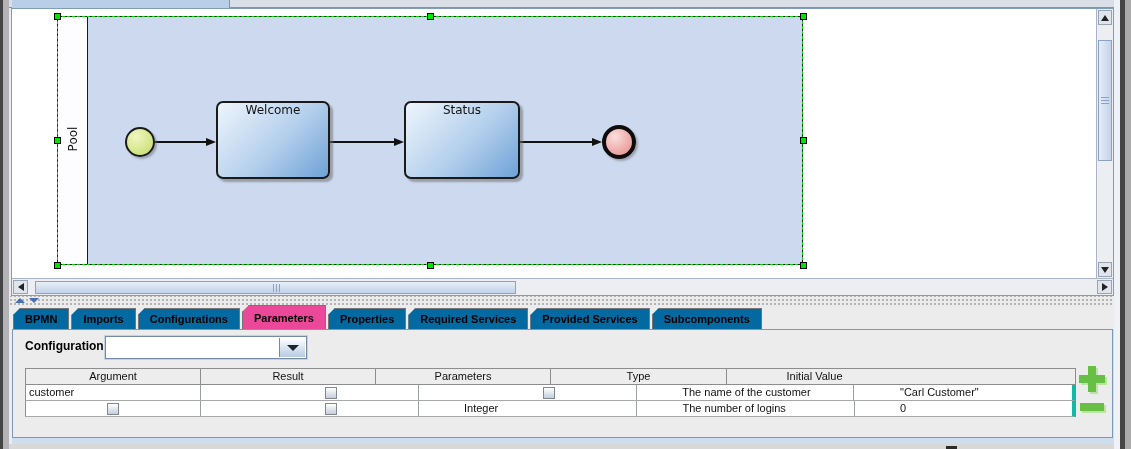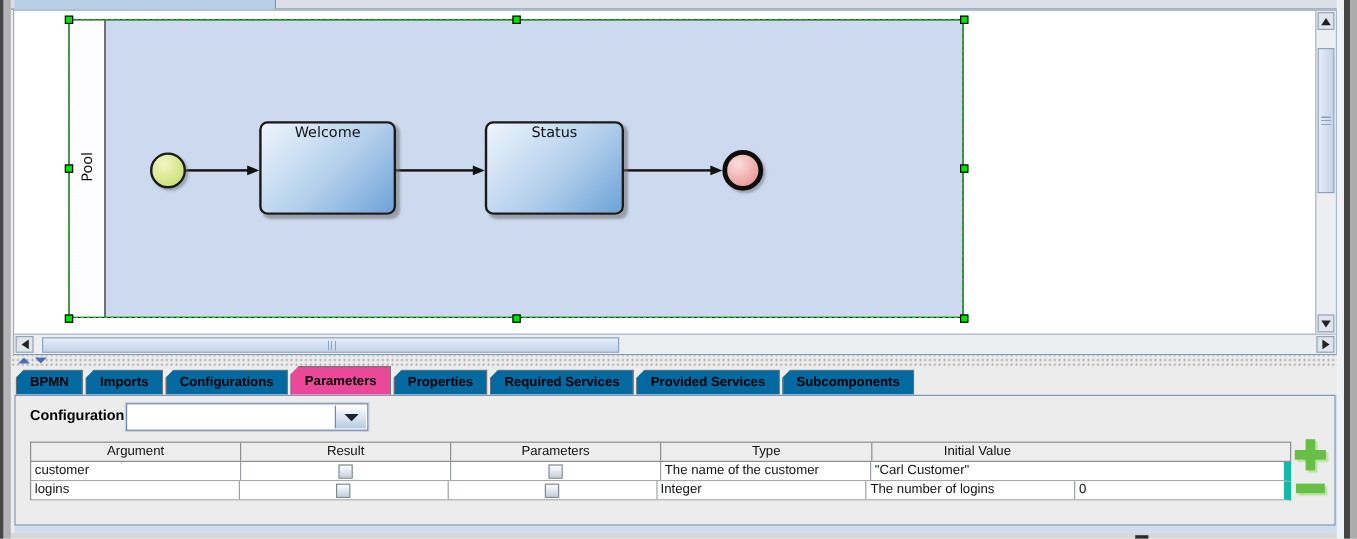--- a/index.html
+++ b/index.html
@@ -84,21 +84,21 @@
   .combo { position:absolute; left:92px; top:6px; width:202px; height:23px; background:#fff; border:1px solid #7488a8; box-shadow:0 0 0 1px #c6d2e2; }
   .combo-value { position:absolute; left:4px; top:3px; right:28px; height:16px; font-size:11px; color:#111; overflow:hidden; }
   .combo-btn { position:absolute; right:1px; top:1px; bottom:1px; width:26px; background:linear-gradient(180deg,#ffffff,#b7cbe2); border-left:1px solid #7488a8; display:flex; align-items:center; justify-content:center; }
   .combo-tri { width:0; height:0; border-left:6px solid transparent; border-right:6px solid transparent; border-top:6px solid #1a2430; }
 
   
   .ptable { position:absolute; left:12px; top:38px; width:1051px; }
   .thead { display:flex; height:17px; background:#ededed; border:1px solid #8d8d8d; }
   .th { border-right:1px solid #8d8d8d; font-size:11px; color:#111; text-align:center; line-height:15px; overflow:hidden; }
   .th:last-child { border-right:none; }
-  .tr { display:flex; height:16px; background:#fff; border-left:1px solid #8d8d8d; border-right:6px solid #14b8a6; border-bottom:1px solid #a8a8a8; }
+  .tr { display:flex; height:16px; background:#fff; border-left:1px solid #8d8d8d; border-right:4px solid #14b8a6; border-bottom:1px solid #a8a8a8;justify-content:space-between; }
   .td { border-right:1px solid #9aa0a8; font-size:11px; color:#111; padding:1px 0 0 3px; white-space:nowrap; overflow:hidden; }
   .td:last-child { border-right:none; }
   .td.center { display:flex; align-items:center; justify-content:center; padding:0; }
   .checkbox { width:12px; height:12px; background:linear-gradient(180deg,#ffffff,#c4cede); border:1px solid #80878f; }
 
   
   .btn-add { position:absolute; left:1066px; top:36px; width:26px; height:26px; filter:drop-shadow(2px 2px 0 #bce3a3); cursor:pointer; }
   .btn-add .vbar { position:absolute; left:9px; top:0; width:8px; height:26px; background:#67bf45; }
   .btn-add .hbar { position:absolute; left:0; top:9px; width:26px; height:8px; background:#67bf45; }
   .btn-remove { position:absolute; left:1067px; top:73px; width:24px; height:8px; background:#67bf45; filter:drop-shadow(2px 2px 0 #bce3a3); cursor:pointer; }
@@ -219,21 +219,20 @@
           <div class="td center" style="width: 175px;">
             <div class="checkbox"></div>
           </div>
           <div class="td center" style="width: 175px;">
             <div class="checkbox"></div>
           </div>
           <div class="td" style="width: 175px;">The name of the customer</div>
           <div class="td" style="width: 175px;">"Carl Customer"</div>
         </div>
         <div class="tr">
-          <div class="td" style="width: 175px;">logins</div>
           <div class="td center" style="width: 175px;">
             <div class="checkbox"></div>
           </div>
           <div class="td center" style="width: 175px;">
             <div class="checkbox"></div>
           </div>
           <div class="td" style="width: 176px;">Integer</div>
           <div class="td" style="width: 175px;">The number of logins</div>
           <div class="td" style="width: 175px;">0</div>
         </div>

